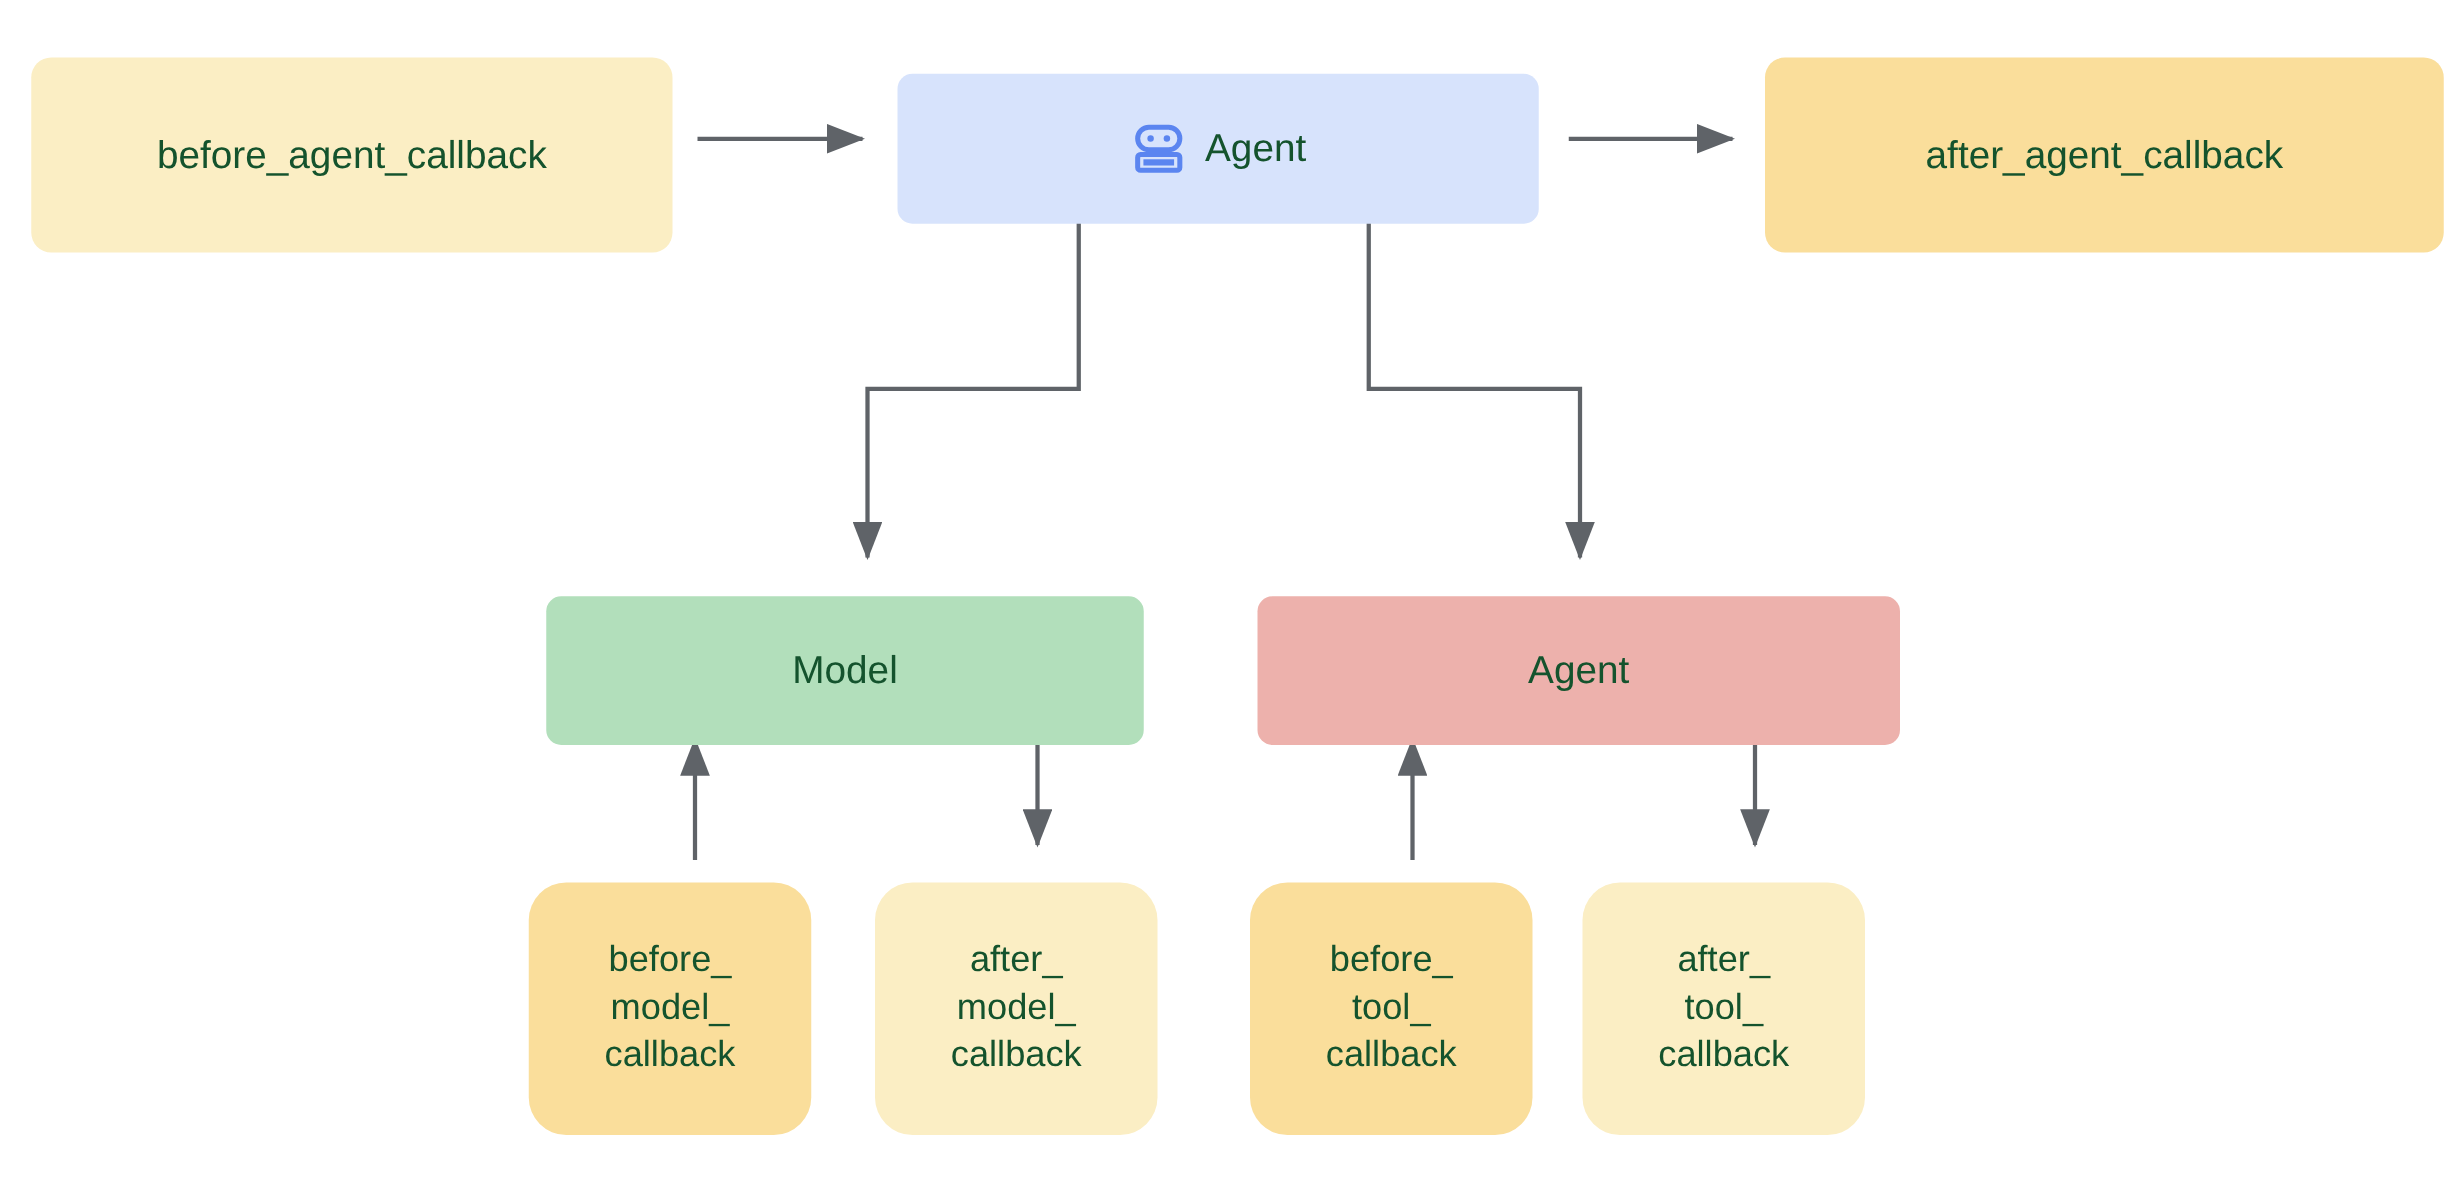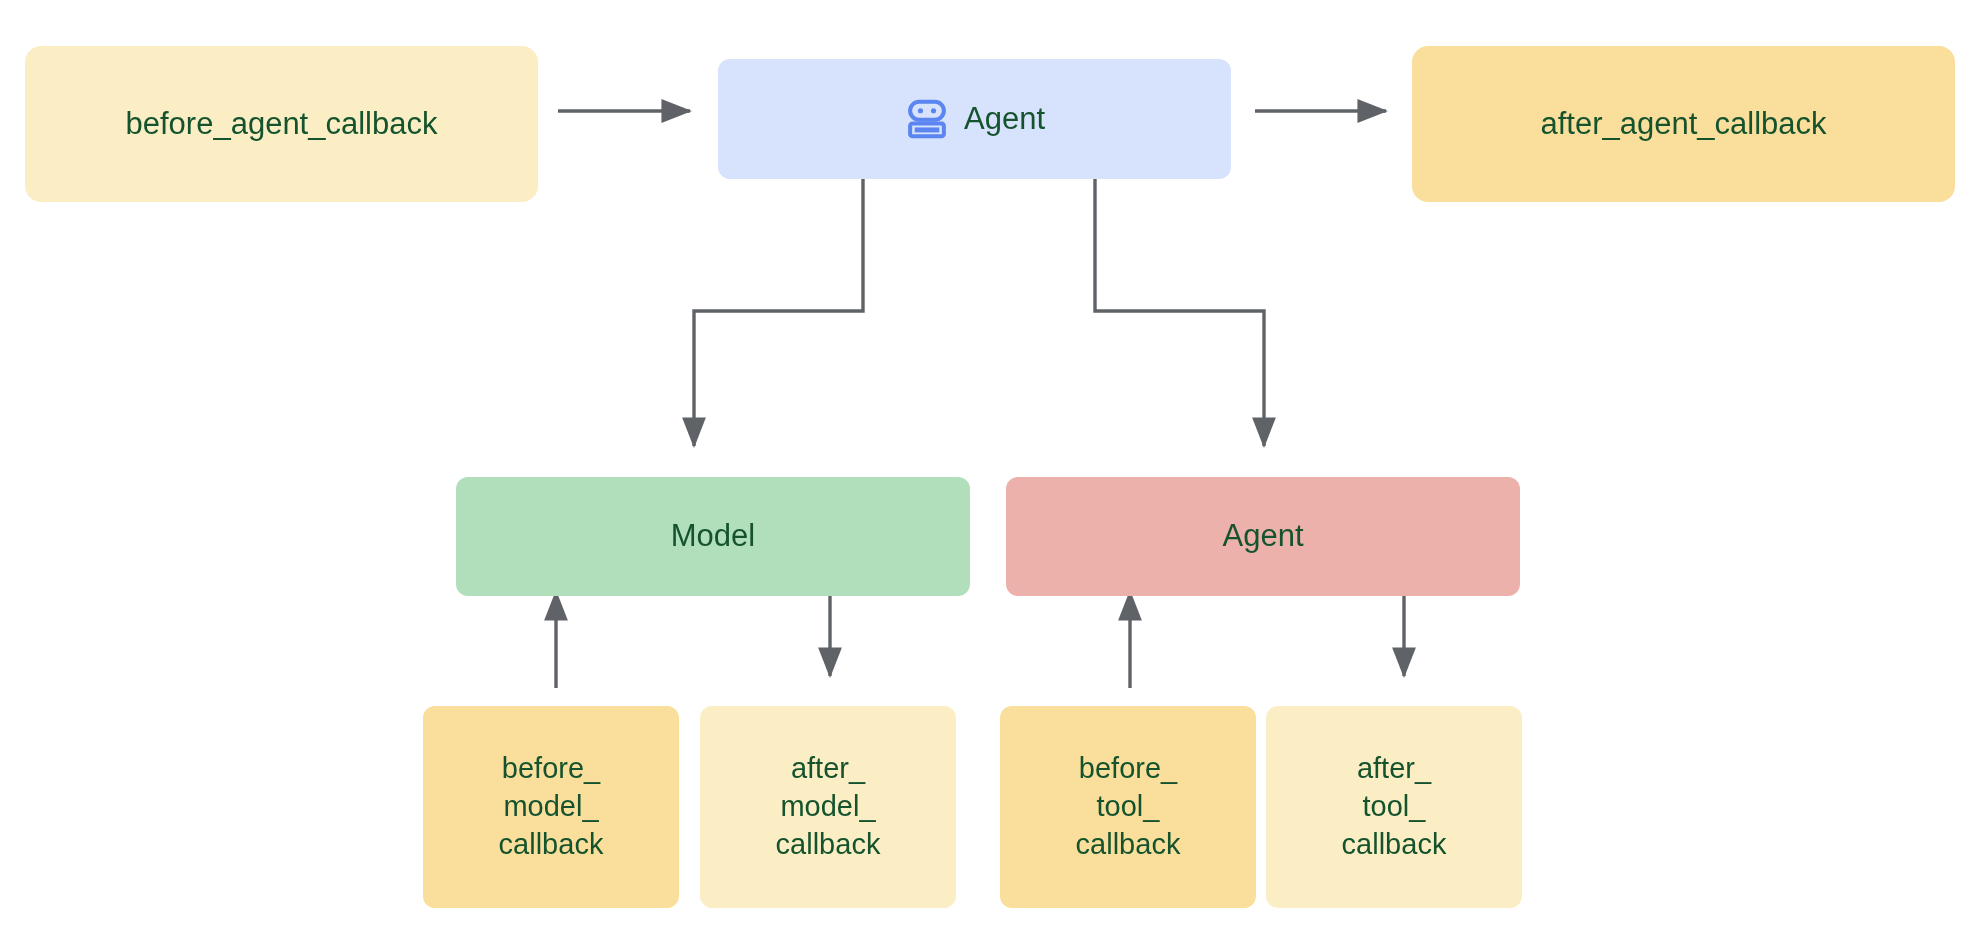--- a/index.html
+++ b/index.html
@@ -59,38 +59,38 @@
     gap: 14px;
   }
   .n-after-agent {
     left: 1412px; top: 31px; width: 543px; height: 156px;
     background: #fade9b;
     font-size: 31px;
     border-radius: 16px;
   }
   
   .n-model {
-    left: 456px;  top: 462px;  width: 514px; height: 119px;
+    left: 437px;  top: 462px;  width: 478px; height: 119px;
     background: #b2dfbb;
     font-size: 31px;
     border-radius: 12px;
   }
   .n-tools {
     left: 1006px; top: 462px;  width: 514px; height: 119px;
     background: #edb1ac;
     font-size: 31px;
     border-radius: 12px;
   }
   
   .n-cb {
     top: 691px;
     height: 202px;
-    width: 256px;
+    width: 226px;
     font-size: 29px;
-    border-radius: 12px;
+    border-radius: 30px;
     align-items: center;
   }
   .n-before-model { left: 423px;  background: #fade9b; }
   .n-after-model  { left: 700px;  background: #fbeec4; }
   .n-before-tool  { left: 1000px; background: #fade9b; }
   .n-after-tool   { left: 1266px; background: #fbeec4; }
 
   
   .robot-icon {
     display: inline-flex;

